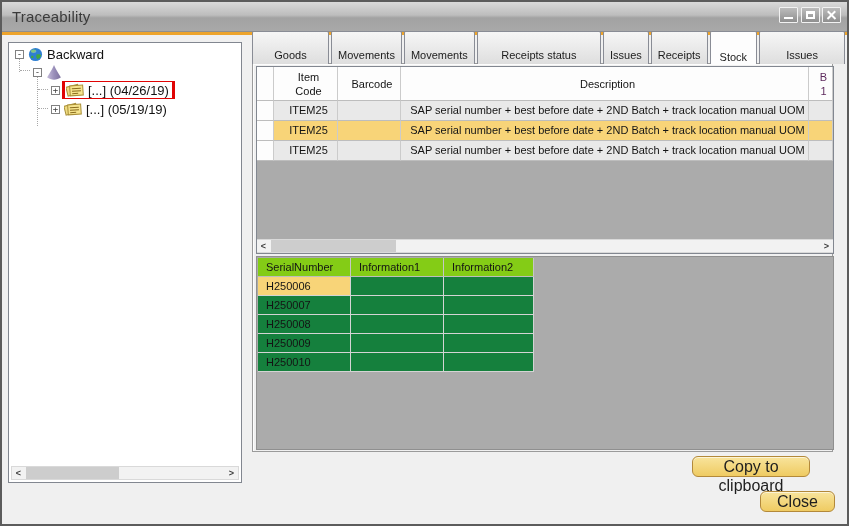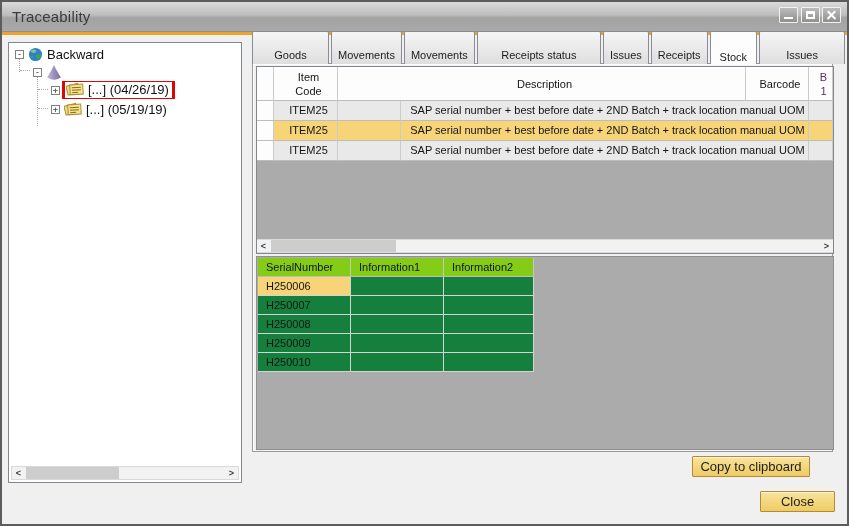--- a/index.html
+++ b/index.html
@@ -39,21 +39,21 @@
     background:#fff; border:1px solid #828790;
   }
   .tree-row { position:absolute; left:0; height:18px; display:flex; align-items:center; white-space:nowrap; overflow:hidden; width:100%; }
   .expander {
     width:9px; height:9px; border:1px solid #808080; background:#fff;
     font-size:9px; line-height:7px; text-align:center; color:#404040; flex:0 0 9px;
     font-family:"DejaVu Sans Mono", monospace;
   }
   .tree-label { font-size:13px; color:#111; margin-left:4px; }
   .tree-icon { margin-left:4px; flex:0 0 auto; display:block; }
-  .red-box { display:inline-flex; align-items:flex-start; border:3px solid #e00404; padding:0 3px 0 1px; margin-left:2px; height:22px; }
+  .red-box { display:inline-flex; align-items:center; border:3px solid #e00404; padding:0 3px 0 1px; margin-left:2px; height:22px; }
   .dotline-v { position:absolute; width:0; border-left:1px dotted #a8a8a8; }
   .dotline-h { position:absolute; height:0; border-top:1px dotted #a8a8a8; }
 
   .hscrollbar {
     position:absolute; height:14px; background:#f2f2f2; border:1px solid #d9d9d9;
     font-size:9px; color:#3c3c3c;
   }
   .sb-arrow { position:absolute; top:0; width:13px; height:12px; text-align:center; line-height:12px; font-weight:bold; font-size:9px; }
   .sb-left { left:0; } .sb-right { right:0; }
   .sb-thumb { position:absolute; top:0; height:12px; background:#cdcdcd; }
@@ -108,22 +108,22 @@
     border-right:1px solid #d4d4d4; border-bottom:1px solid #d4d4d4; overflow:hidden; white-space:nowrap;
   }
   .s-col1 { width:93px; } .s-col2 { width:93px; } .s-col3 { width:90px; }
   .s-head .s-cell { background:#84cc16; border-right:1px solid #c6c6c6; border-bottom:1px solid #bdbdbd; }
   .s-body .s-cell { background:#15803d; }
   .s-cell.gold { background:#f8d478 !important; }
 
   
   .gold-btn {
     background:linear-gradient(#f8e49c, #efcb62);
-    border:1px solid #b3893a; border-radius:1px;
-    font-size:13px; color:#1e1e1e; text-align:center;
+    border:1px solid #b3893a; border-radius:6px;
+    font-size:16px; color:#1e1e1e; text-align:center;
     box-shadow:inset 0 1px 0 rgba(255,255,255,.6);
   }
   #copy-btn { left:690px; top:454px; width:118px; height:21px; line-height:19px; }
   #close-btn { left:758px; top:489px; width:75px; height:21px; line-height:19px; }
 </style>
 </head>
 <body>
 
 <div id="window">
 
@@ -228,22 +228,22 @@
   </div>
   <div id="tab-page" class="abs"></div>
 
   <div id="stock-grid" class="abs">
     <div id="stock-header" class="g-row">
       <div class="g-cell col-gutter"></div>
       <div class="g-cell col-item">
         <div>Item</div>
         <div>Code</div>
       </div>
+      <div class="g-cell col-barcode hdr-mid">Barcode</div>
       <div class="g-cell col-desc hdr-mid">Description</div>
-      <div class="g-cell col-barcode hdr-mid">Barcode</div>
       <div class="g-cell col-b1 b1-hdr">
         <div>B</div>
         <div>1</div>
       </div>
     </div>
 
     <div class="g-row data-row" style="top:34px; height:20px;">
       <div class="g-cell col-gutter"></div>
       <div class="g-cell col-item">ITEM25</div>
       <div class="g-cell col-barcode"></div>

